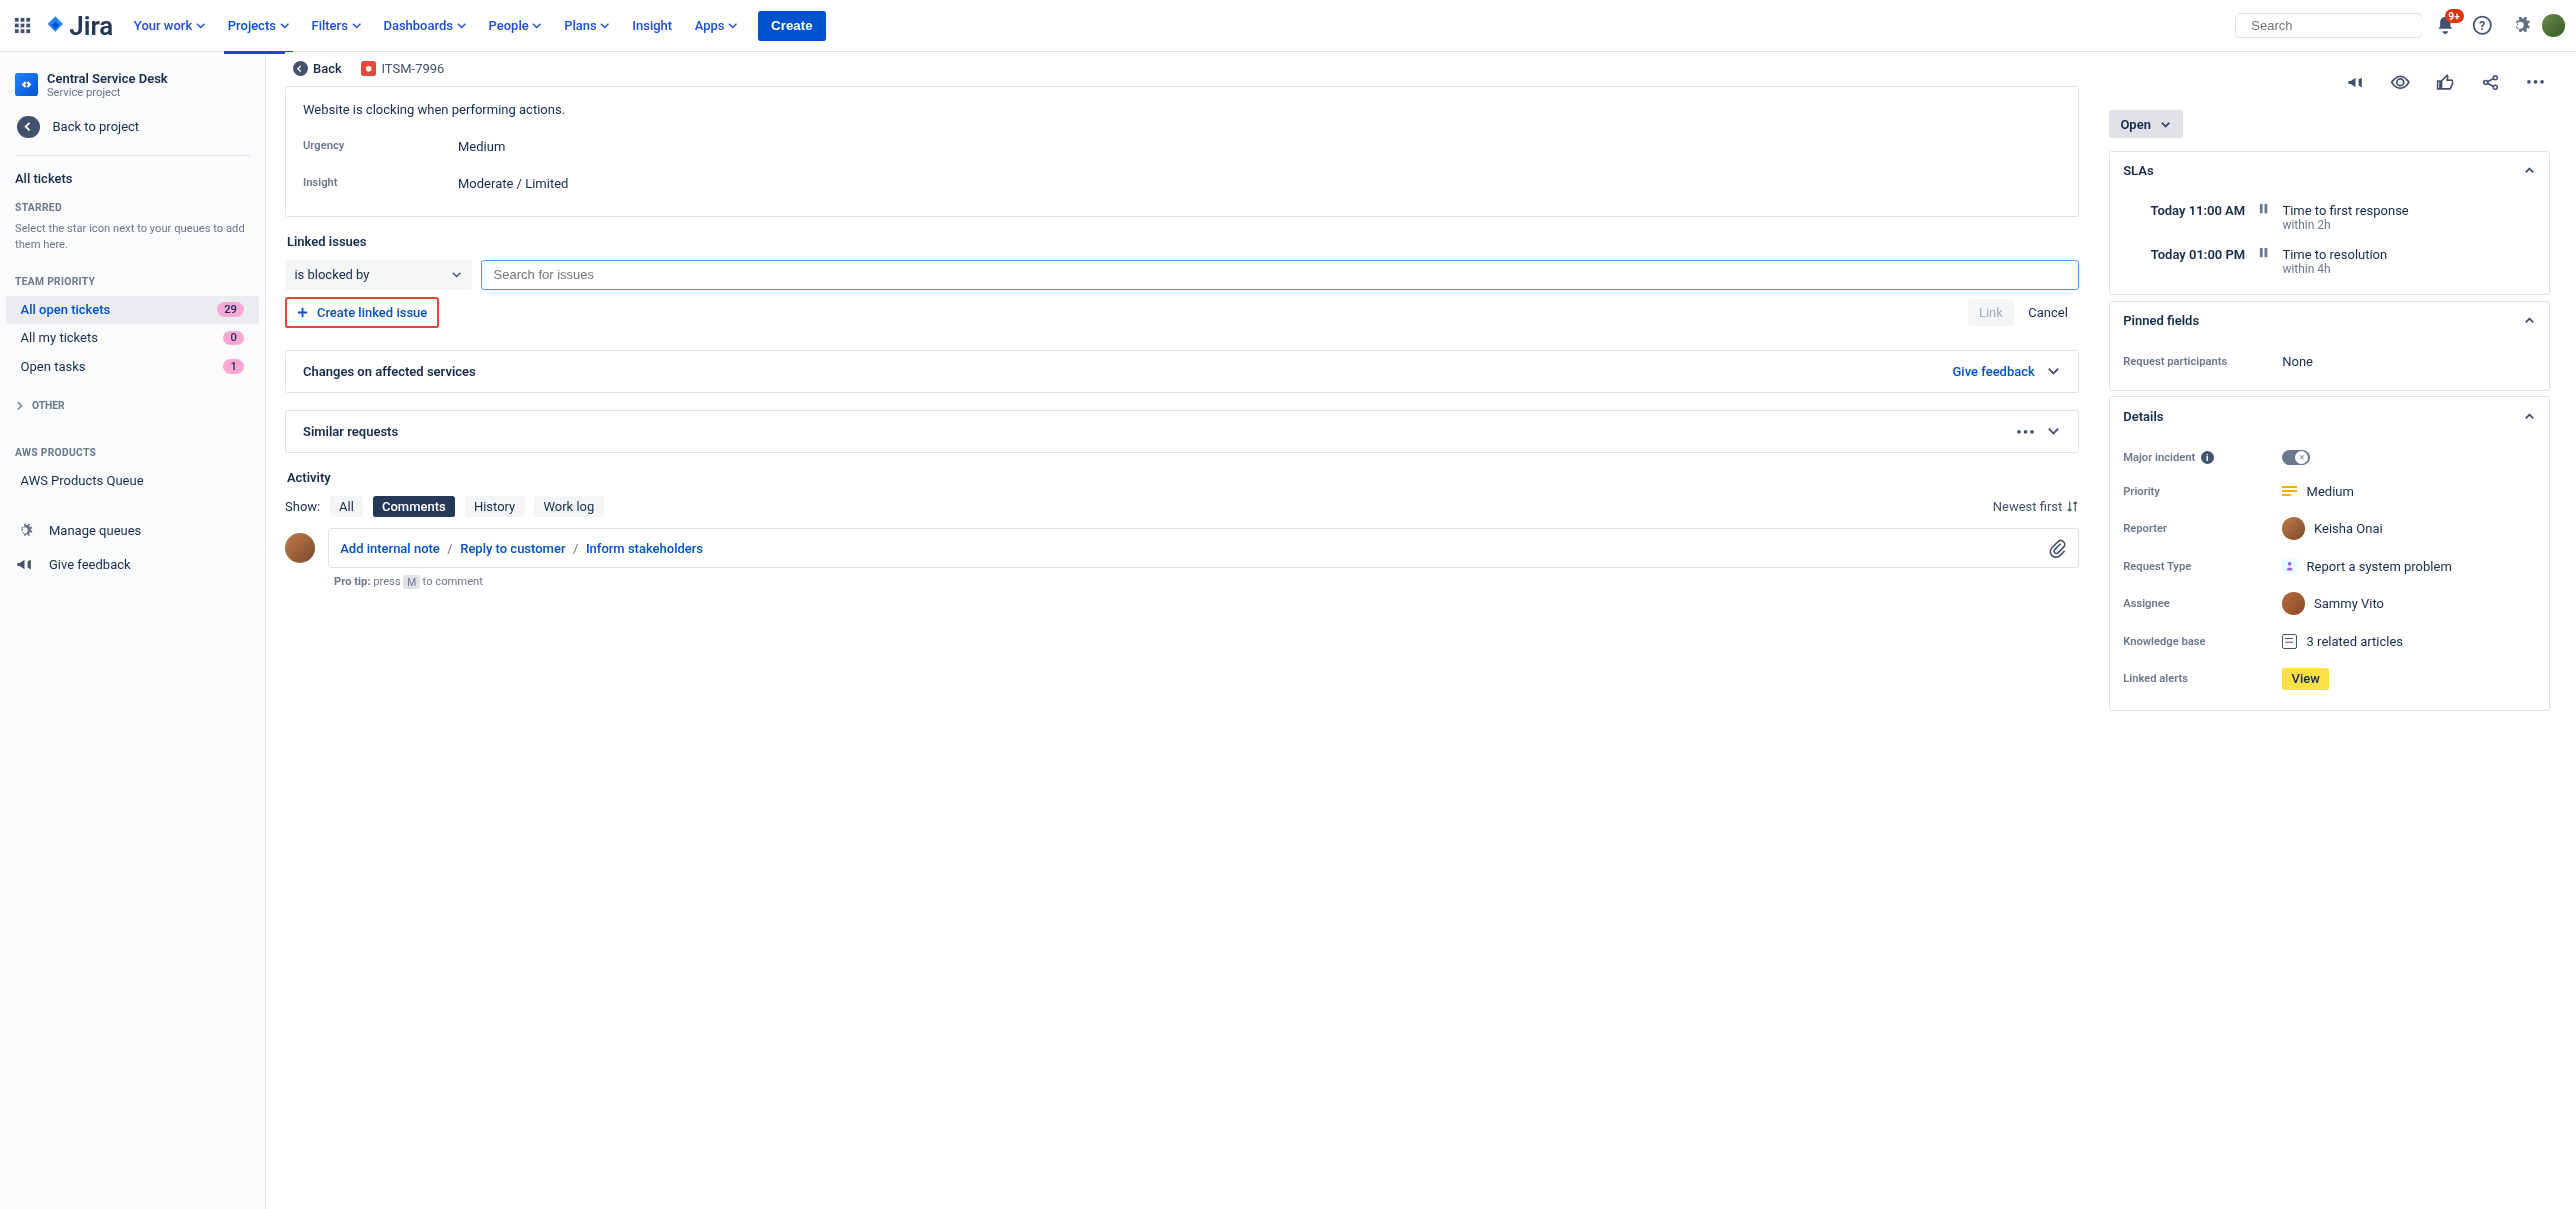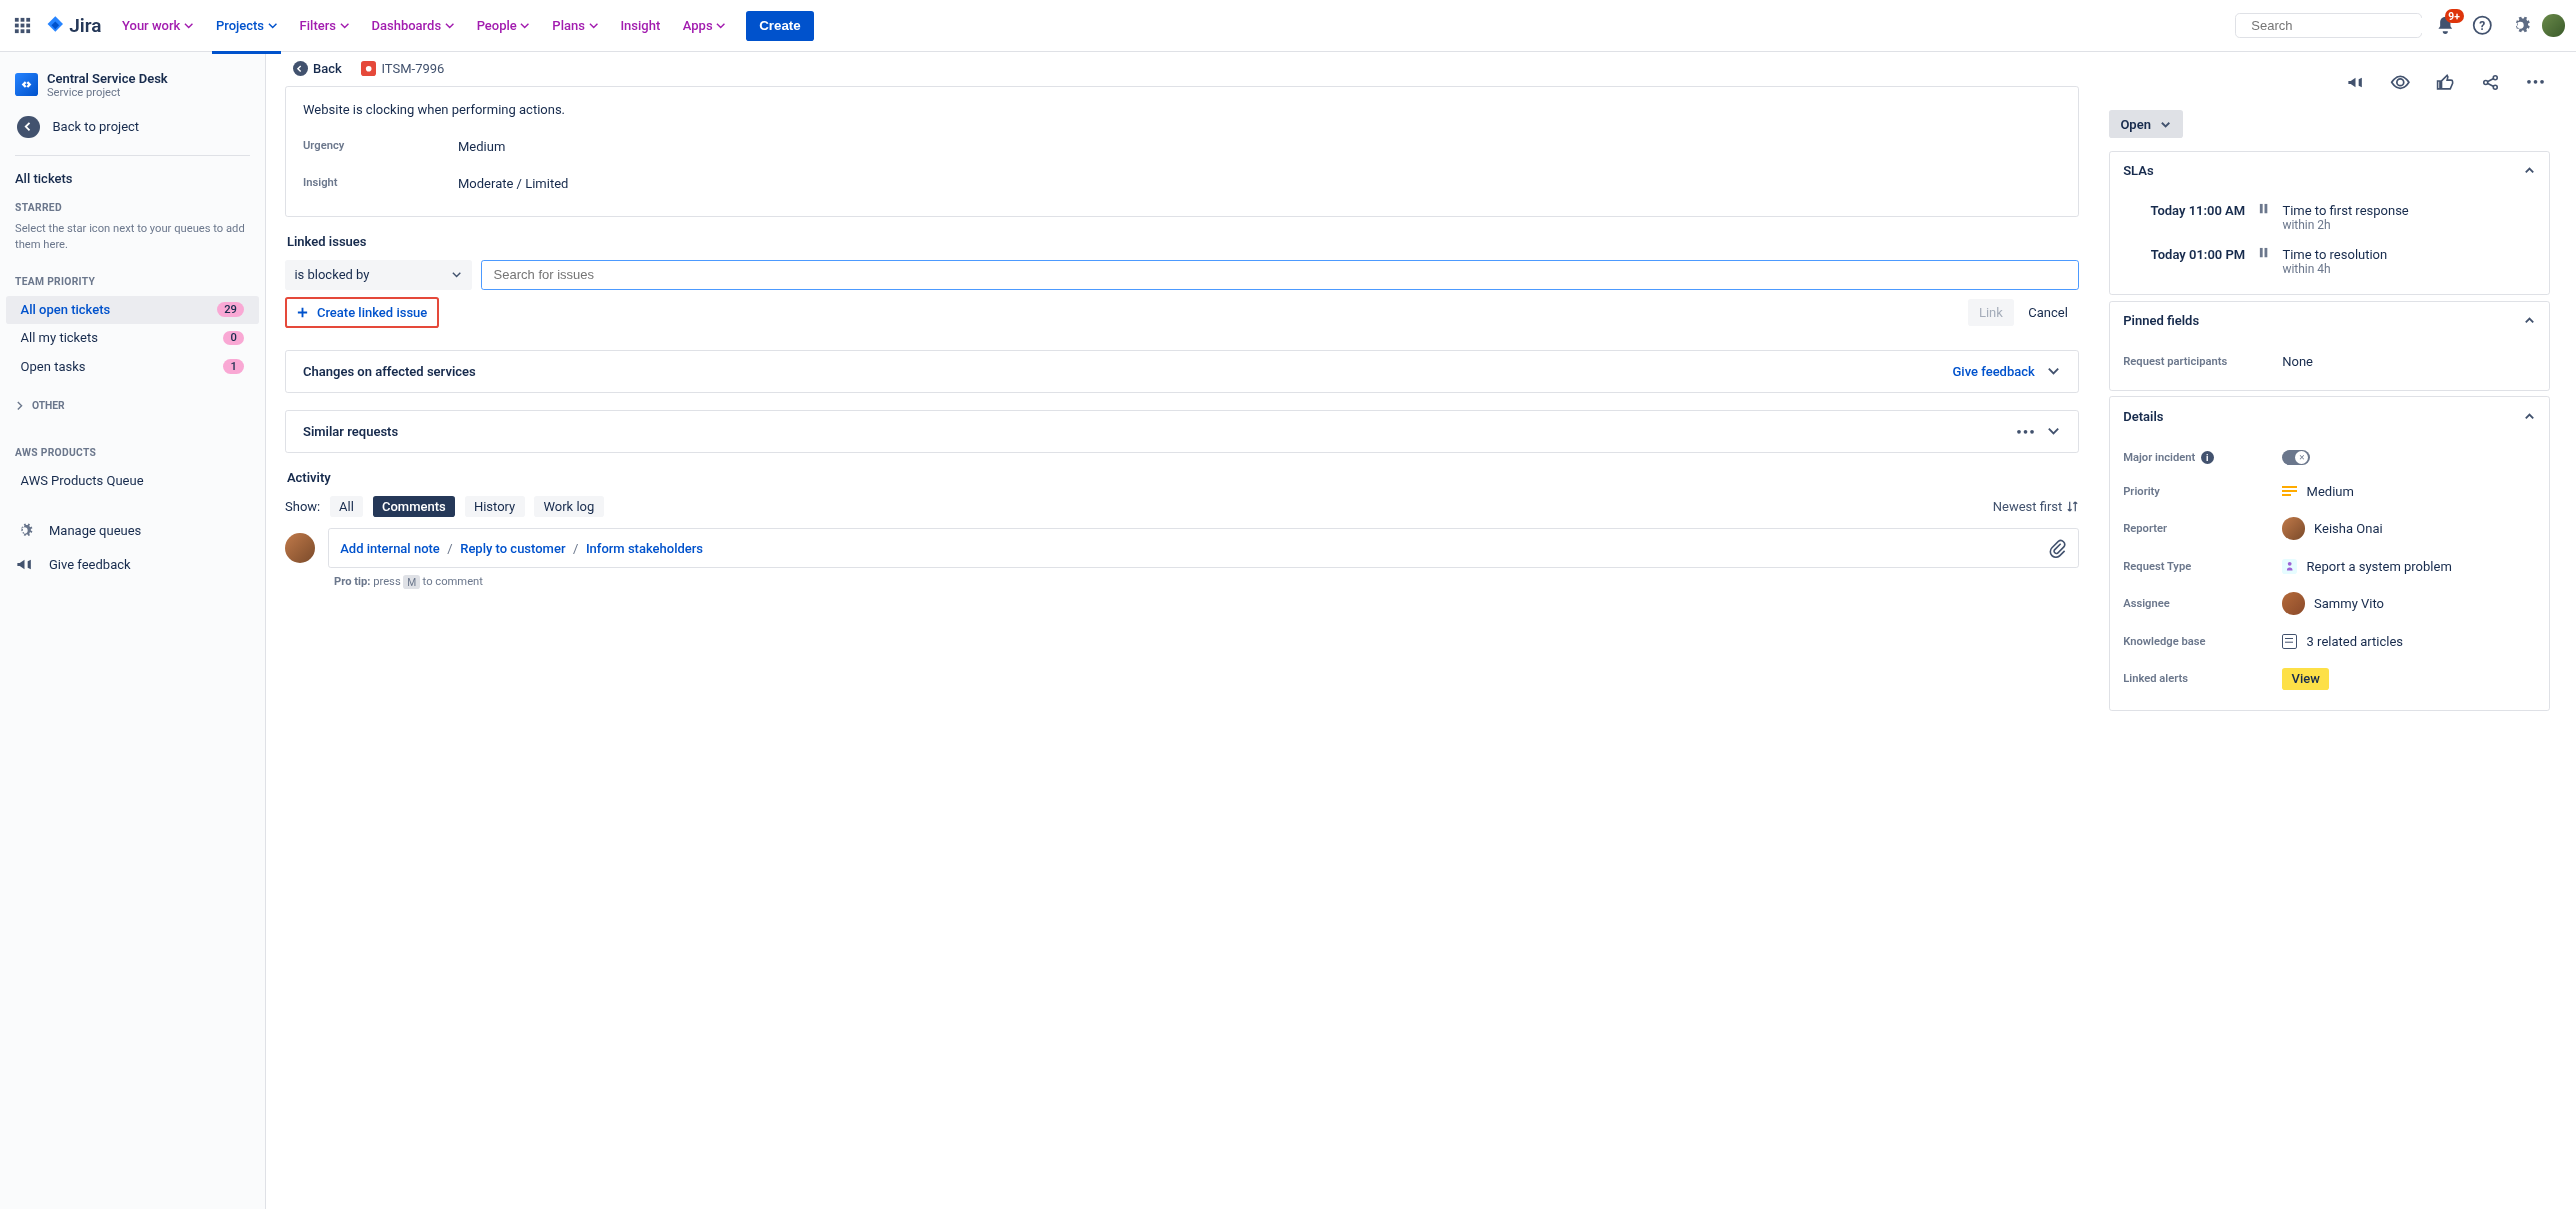--- a/index.html
+++ b/index.html
@@ -1,22 +1,22 @@
 <!DOCTYPE html>
 <html style="font-size:15px"><head>
 <meta charset="utf-8">
 <style>
 * { box-sizing: border-box; margin: 0; padding: 0; }
 body { font-family: -apple-system, BlinkMacSystemFont, "Segoe UI", Roboto, sans-serif; font-size: 13px; color: #172B4D; background: #fff; }
 .topnav { height: 52px; border-bottom: 0.9px solid #DFE1E6; display: flex; align-items: center; padding: 0 11.2px; gap: 3.7px; }
 .topnav .left { display: flex; align-items: center; gap: 3.7px; flex: 1; }
 .topnav .right { display: flex; align-items: center; gap: 7.5px; }
 .app-icon { width: 22.5px; height: 22.5px; display: flex; align-items: center; justify-content: center; cursor: pointer; color: #42526E; }
-.logo { display: flex; align-items: center; gap: 3.7px; font-weight: 600; font-size: 19px; color: #253858; margin: 0 7.5px; }
-.nav-item { padding: 7.5px 9.4px; color: #a21caf; cursor: pointer; display: flex; align-items: center; gap: 3.7px; border-radius: 2.8px; font-weight: 500; }
+.logo { display: flex; align-items: center; gap: 3.7px; font-weight: 600; font-size: 26px; color: #253858; margin: 0 7.5px; }
+.nav-item { padding: 7.5px 9.4px; color: #1d4ed8; cursor: pointer; display: flex; align-items: center; gap: 3.7px; border-radius: 2.8px; font-weight: 500; }
 .nav-item.active { color: #0052CC; position: relative; }
 .nav-item.active::after { content: ""; position: absolute; bottom: -13px; left: 5.6px; right: 5.6px; height: 2.8px; background: #0052CC; }
 .btn-primary { background: #0052CC; color: #fff; border: none; padding: 7.5px 13px; border-radius: 2.8px; font-weight: 600; cursor: pointer; margin-left: 7.5px; }
 .search-box { display: flex; align-items: center; background: #fff; border: 1.9px solid #DFE1E6; border-radius: 4.7px; padding: 3.7px 9.4px; color: #7A869A; width: 187px; }
 .search-box input { border: none; outline: none; flex: 1; font-size: 13px; color: #172B4D; padding-left: 5.6px; }
 .icon-btn { width: 30px; height: 30px; display: flex; align-items: center; justify-content: center; cursor: pointer; color: #42526E; border-radius: 50%; position: relative; }
 .badge-red { position: absolute; top: -1.9px; right: -3.7px; background: #DE350B; color: #fff; font-size: 10.3px; font-weight: 700; padding: 0.9px 3.7px; border-radius: 7.5px; }
 .avatar { width: 22.5px; height: 22.5px; border-radius: 50%; background: linear-gradient(135deg,#8777D9,#403294); }
 .avatar.small { width: 22.5px; height: 22.5px; }
 .avatar.user1 { background: linear-gradient(135deg,#c17a4a,#7a4a2a); }

